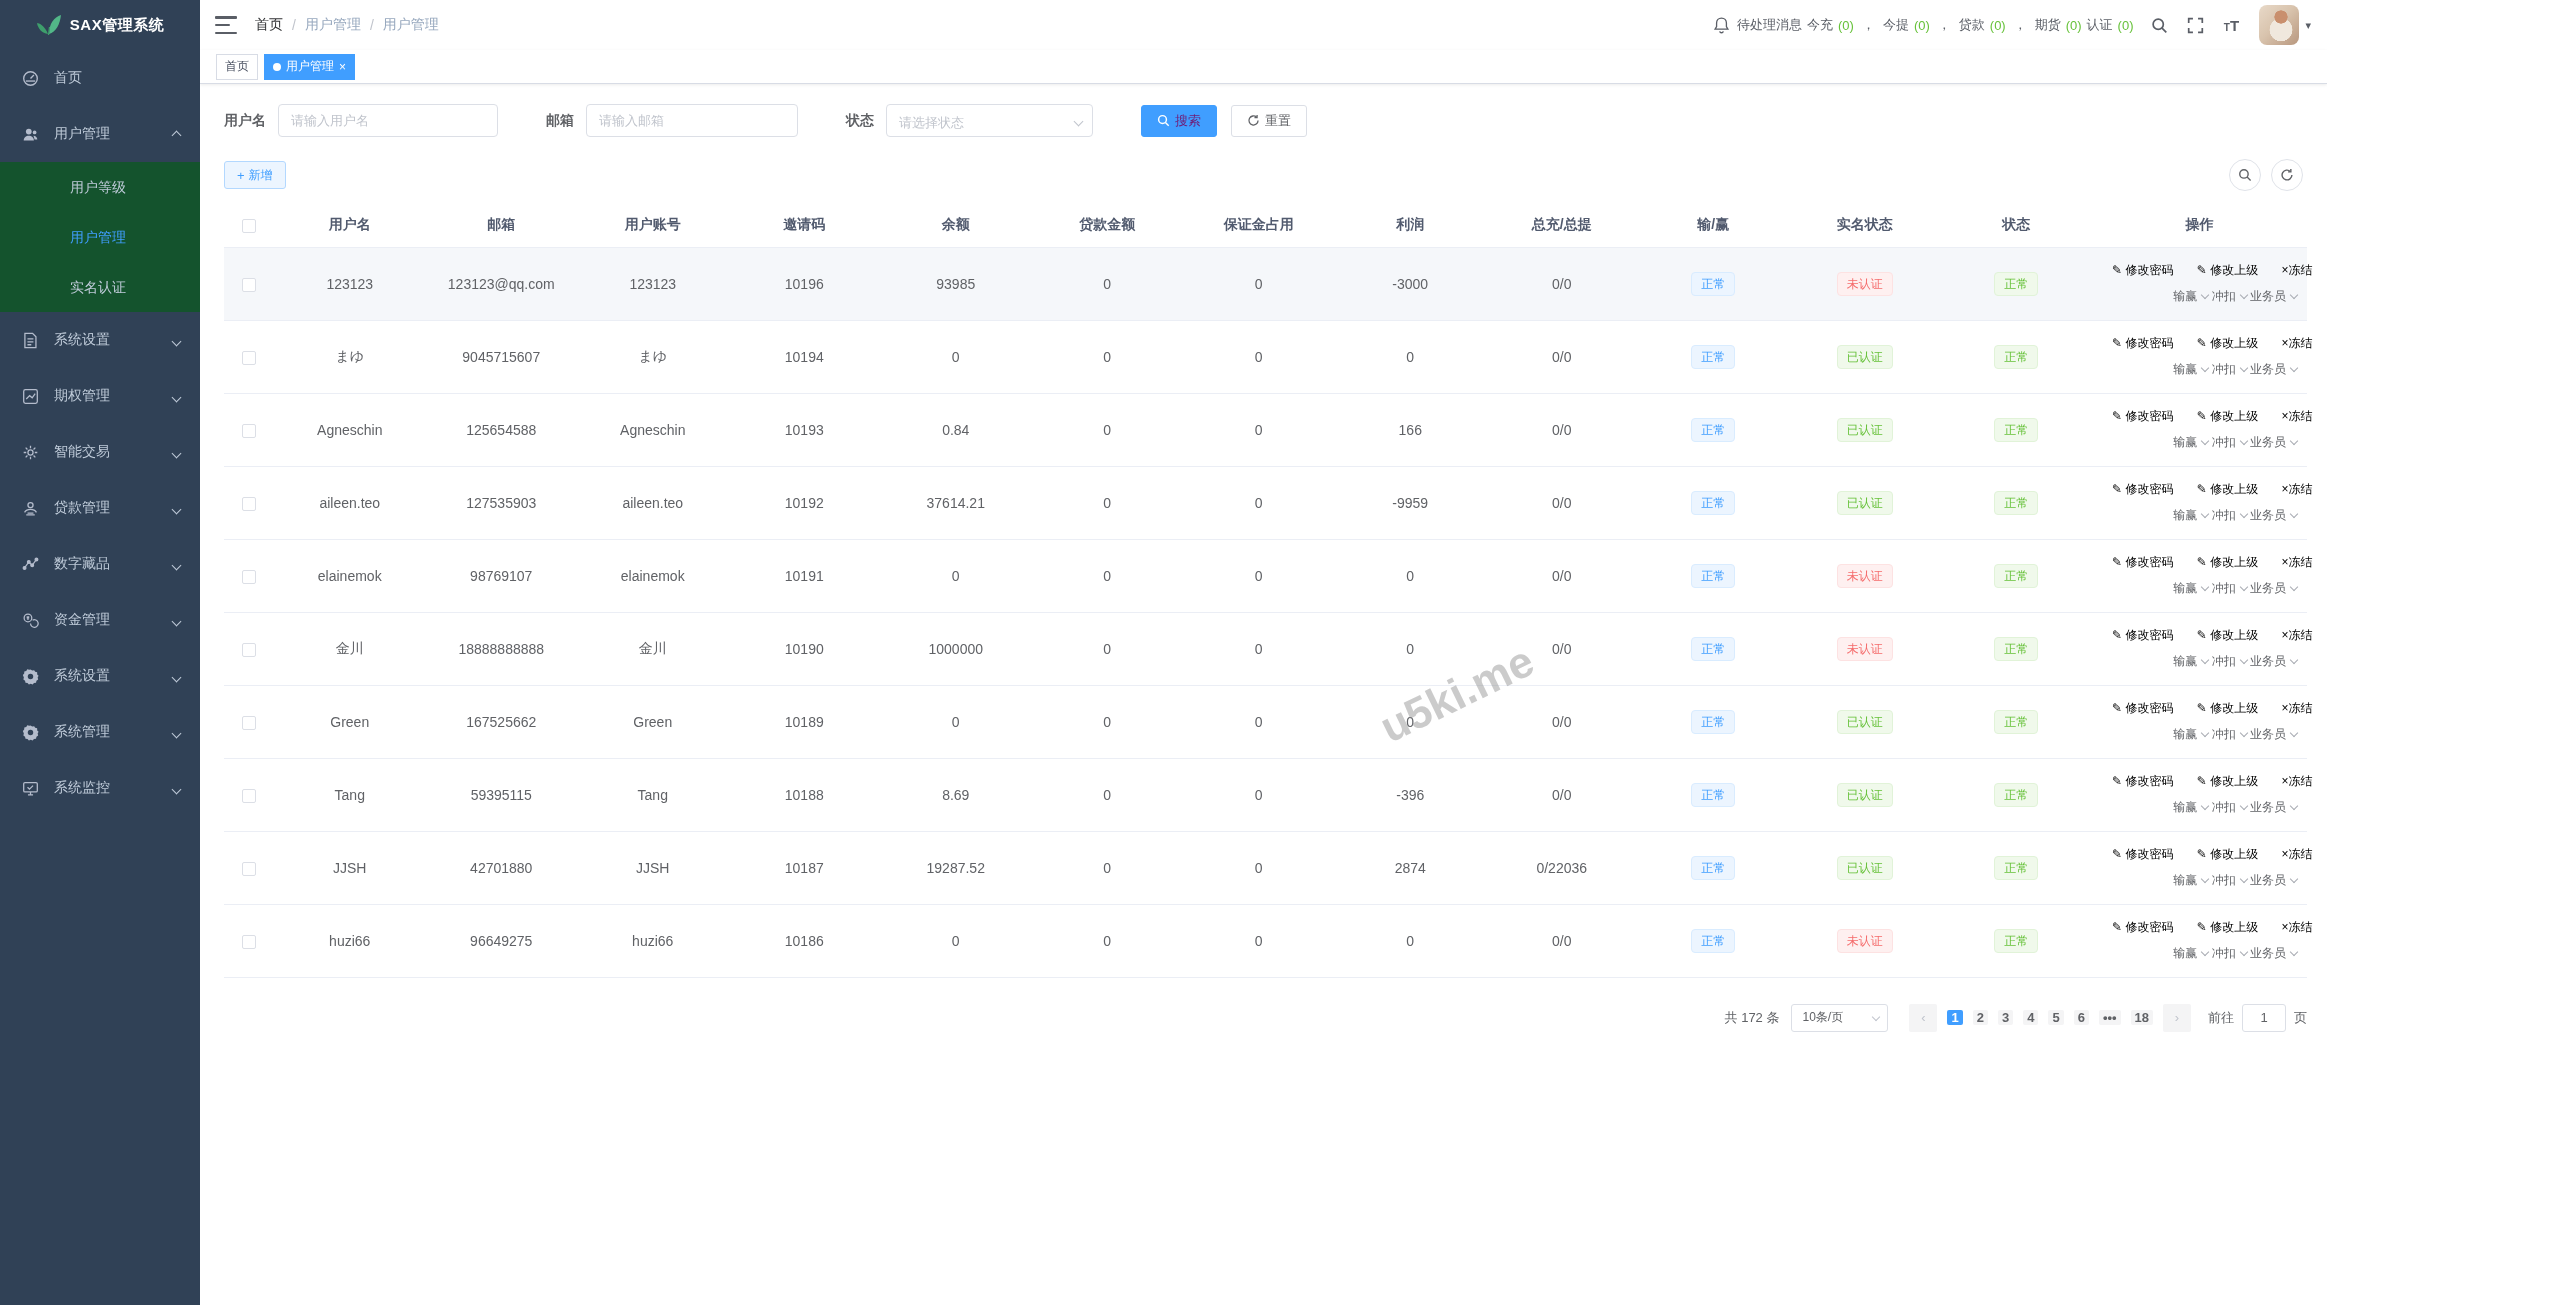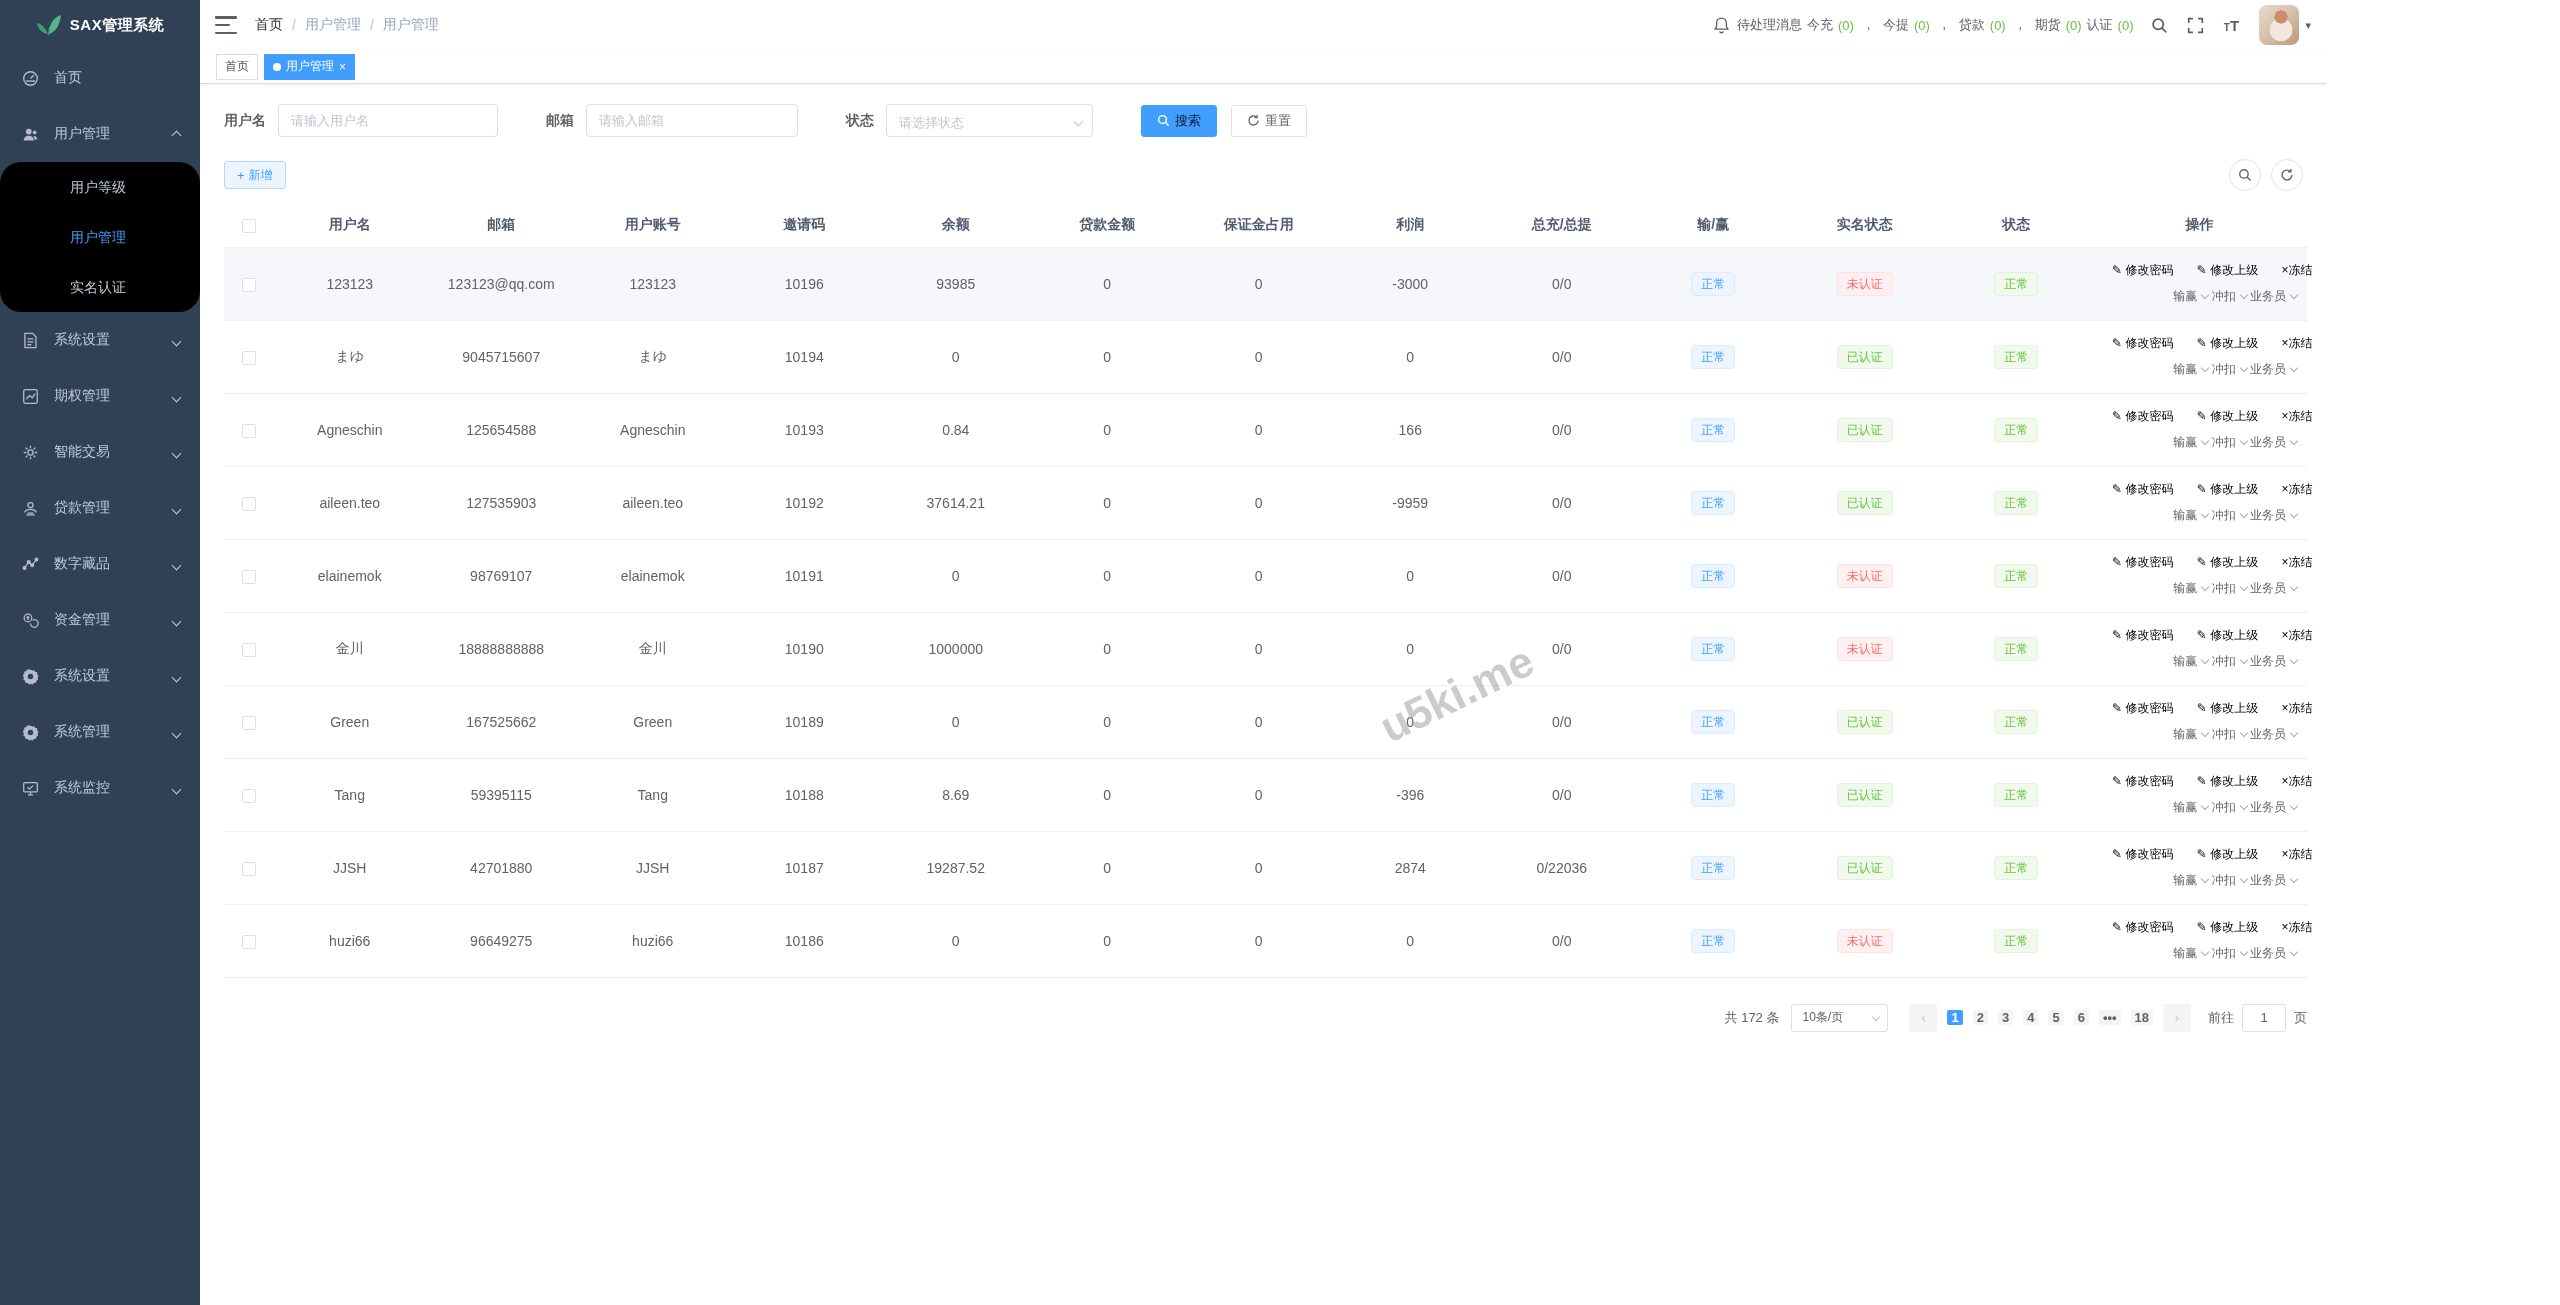--- a/index.html
+++ b/index.html
@@ -10,21 +10,21 @@
   
   .sidebar { position:absolute; left:0; top:0; bottom:0; width:200px; background:#304156; z-index:5; }
   .logo { height:50px; display:flex; align-items:center; justify-content:center; gap:8px; }
   .logo-text { color:#ffffff; font-weight:bold; font-size:15px; letter-spacing:0.5px; }
   .menu-item { height:56px; display:flex; align-items:center; padding:0 20px; color:#bfcbd9; font-size:14px; cursor:pointer; position:relative; }
   .menu-item .mi-icon { width:20px; height:20px; margin-right:14px; color:#b4bccc; display:flex; align-items:center; justify-content:center; flex:none; }
   .menu-item .mi-label { flex:1; white-space:nowrap; }
   .chev { display:inline-block; width:7px; height:7px; border-right:1.5px solid currentColor; border-bottom:1.5px solid currentColor; transform:rotate(45deg); }
   .chev.up { transform:rotate(-135deg); }
   .menu-item .m-arrow { color:#bfcbd9; margin-top:2px; }
-  .submenu { background:#000000;border-radius:21px; }
+  .submenu { background:#14532d; }
   .submenu-item { height:50px; line-height:50px; padding-left:70px; color:#bfcbd9; font-size:14px; cursor:pointer; }
   .submenu-item.active { color:#409eff; }
 
   
   .main { margin-left:200px; height:100%; display:flex; flex-direction:column; }
 
   .topbar { height:50px; display:flex; align-items:center; padding:0 16px 0 15px; background:#fff; flex:none; }
   .hamburger { width:22px; height:18px; display:flex; flex-direction:column; justify-content:space-between; cursor:pointer; margin-right:18px; }
   .hamburger i { display:block; height:2.5px; background:#5a5e66; border-radius:1px; }
   .hamburger i:nth-child(2){ width:70%; }
@@ -57,21 +57,21 @@
 
   
   .filters { display:flex; align-items:center; }
   .f-group { display:flex; align-items:center; margin-right:48px; }
   .f-label { font-size:14px; font-weight:bold; color:#606266; margin-right:12px; white-space:nowrap; }
   .f-input { width:220px; height:33px; border:1px solid #dcdfe6; border-radius:4px; padding:0 12px; font-size:13px; color:#606266; outline:none; font-family:inherit; }
   .f-input::placeholder { color:#c0c4cc; }
   .f-select { width:207px; height:33px; border:1px solid #dcdfe6; border-radius:4px; padding:4px 10px 0 12px; font-size:13px; color:#c0c4cc; display:flex; align-items:center; justify-content:space-between; cursor:pointer; }
   .f-select .chev { color:#c0c4cc; margin-top:-3px; }
   .btn { height:32px; border-radius:3px; font-size:13px; display:inline-flex; align-items:center; gap:5px; padding:0 15px; cursor:pointer; border:1px solid transparent; white-space:nowrap; }
-  .btn-primary { background:#409eff; border-color:#409eff; color:#0f172a; margin-right:14px; }
+  .btn-primary { background:#409eff; border-color:#409eff; color:#701a75; margin-right:14px; }
   .btn-default { background:#fff; border-color:#dcdfe6; color:#606266; }
 
   
   .toolbar-row { margin-top:22px; display:flex; align-items:center; justify-content:space-between; }
   .add-btn { height:28px; padding:0 12px; border:1px solid #b3d8ff; background:#ecf5ff; color:#409eff; border-radius:3px; font-size:12px; display:inline-flex; align-items:center; gap:4px; cursor:pointer; }
   .add-btn .plus { font-size:13px; }
   .tool-circles { display:flex; align-items:center; gap:10px; padding-right:4px; }
   .circle-btn { width:32px; height:32px; border-radius:50%; border:1px solid #e0e3e9; display:flex; align-items:center; justify-content:center; color:#606266; cursor:pointer; background:#fff; }
 
   

